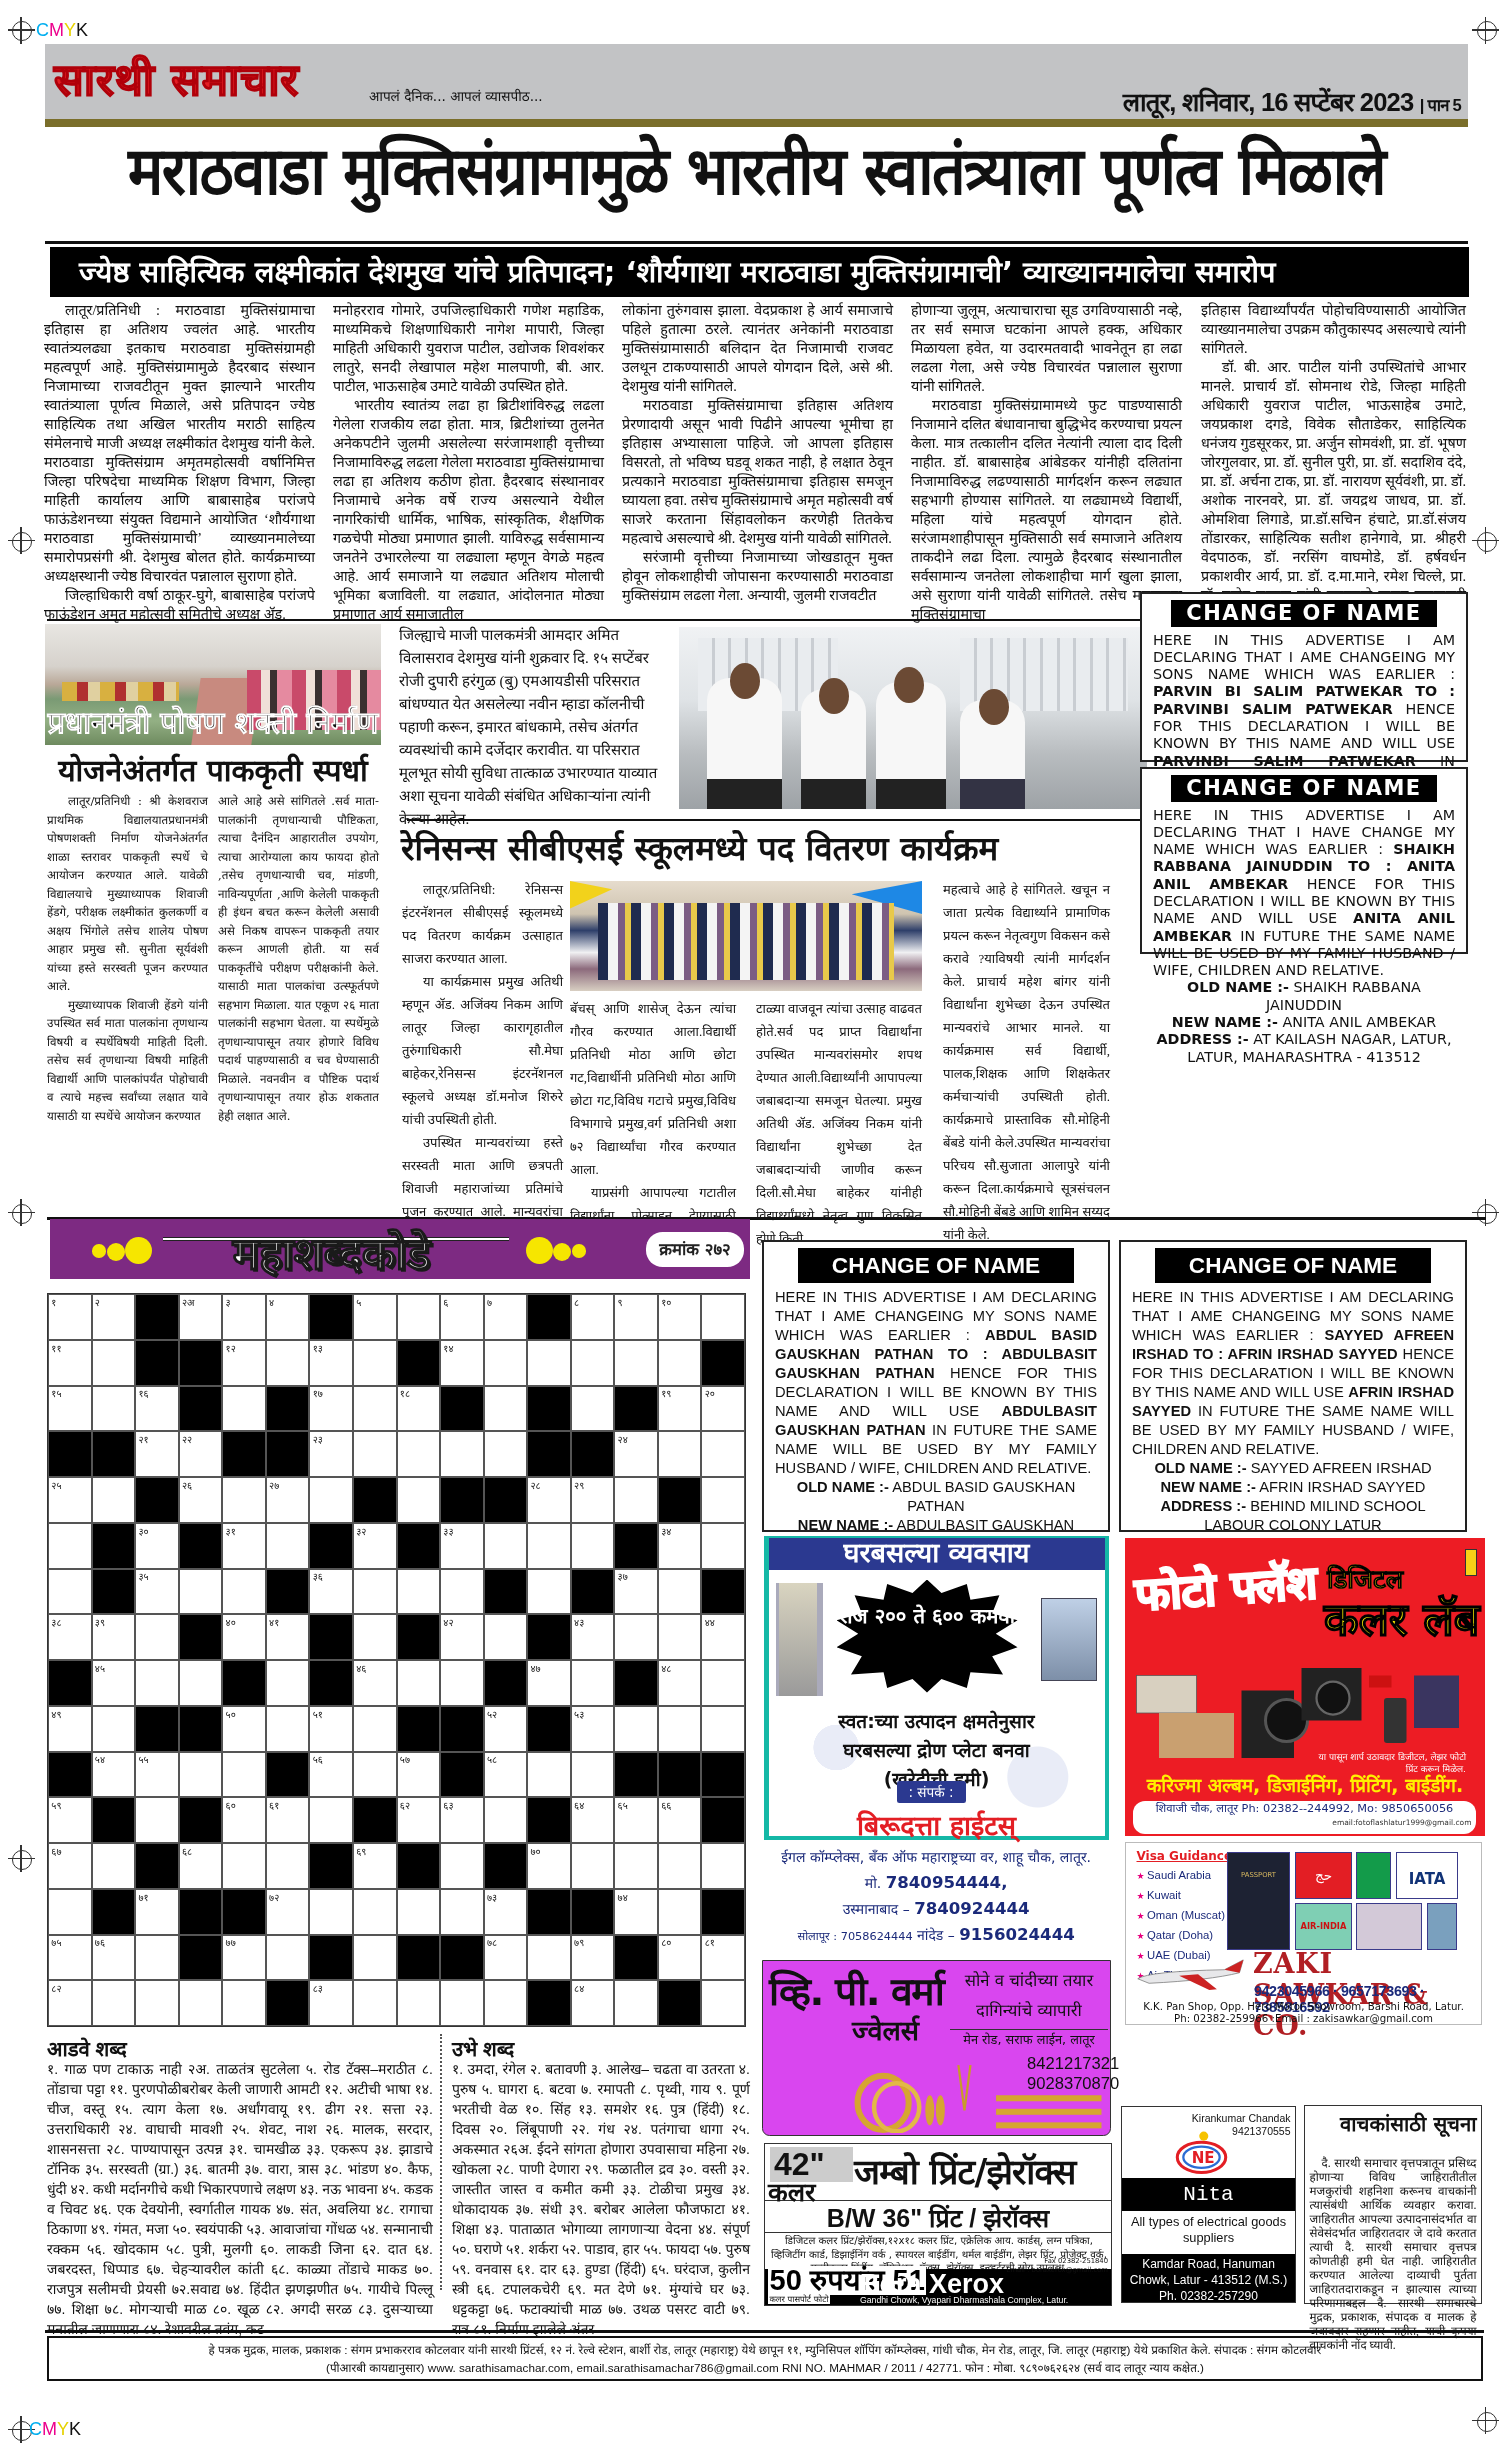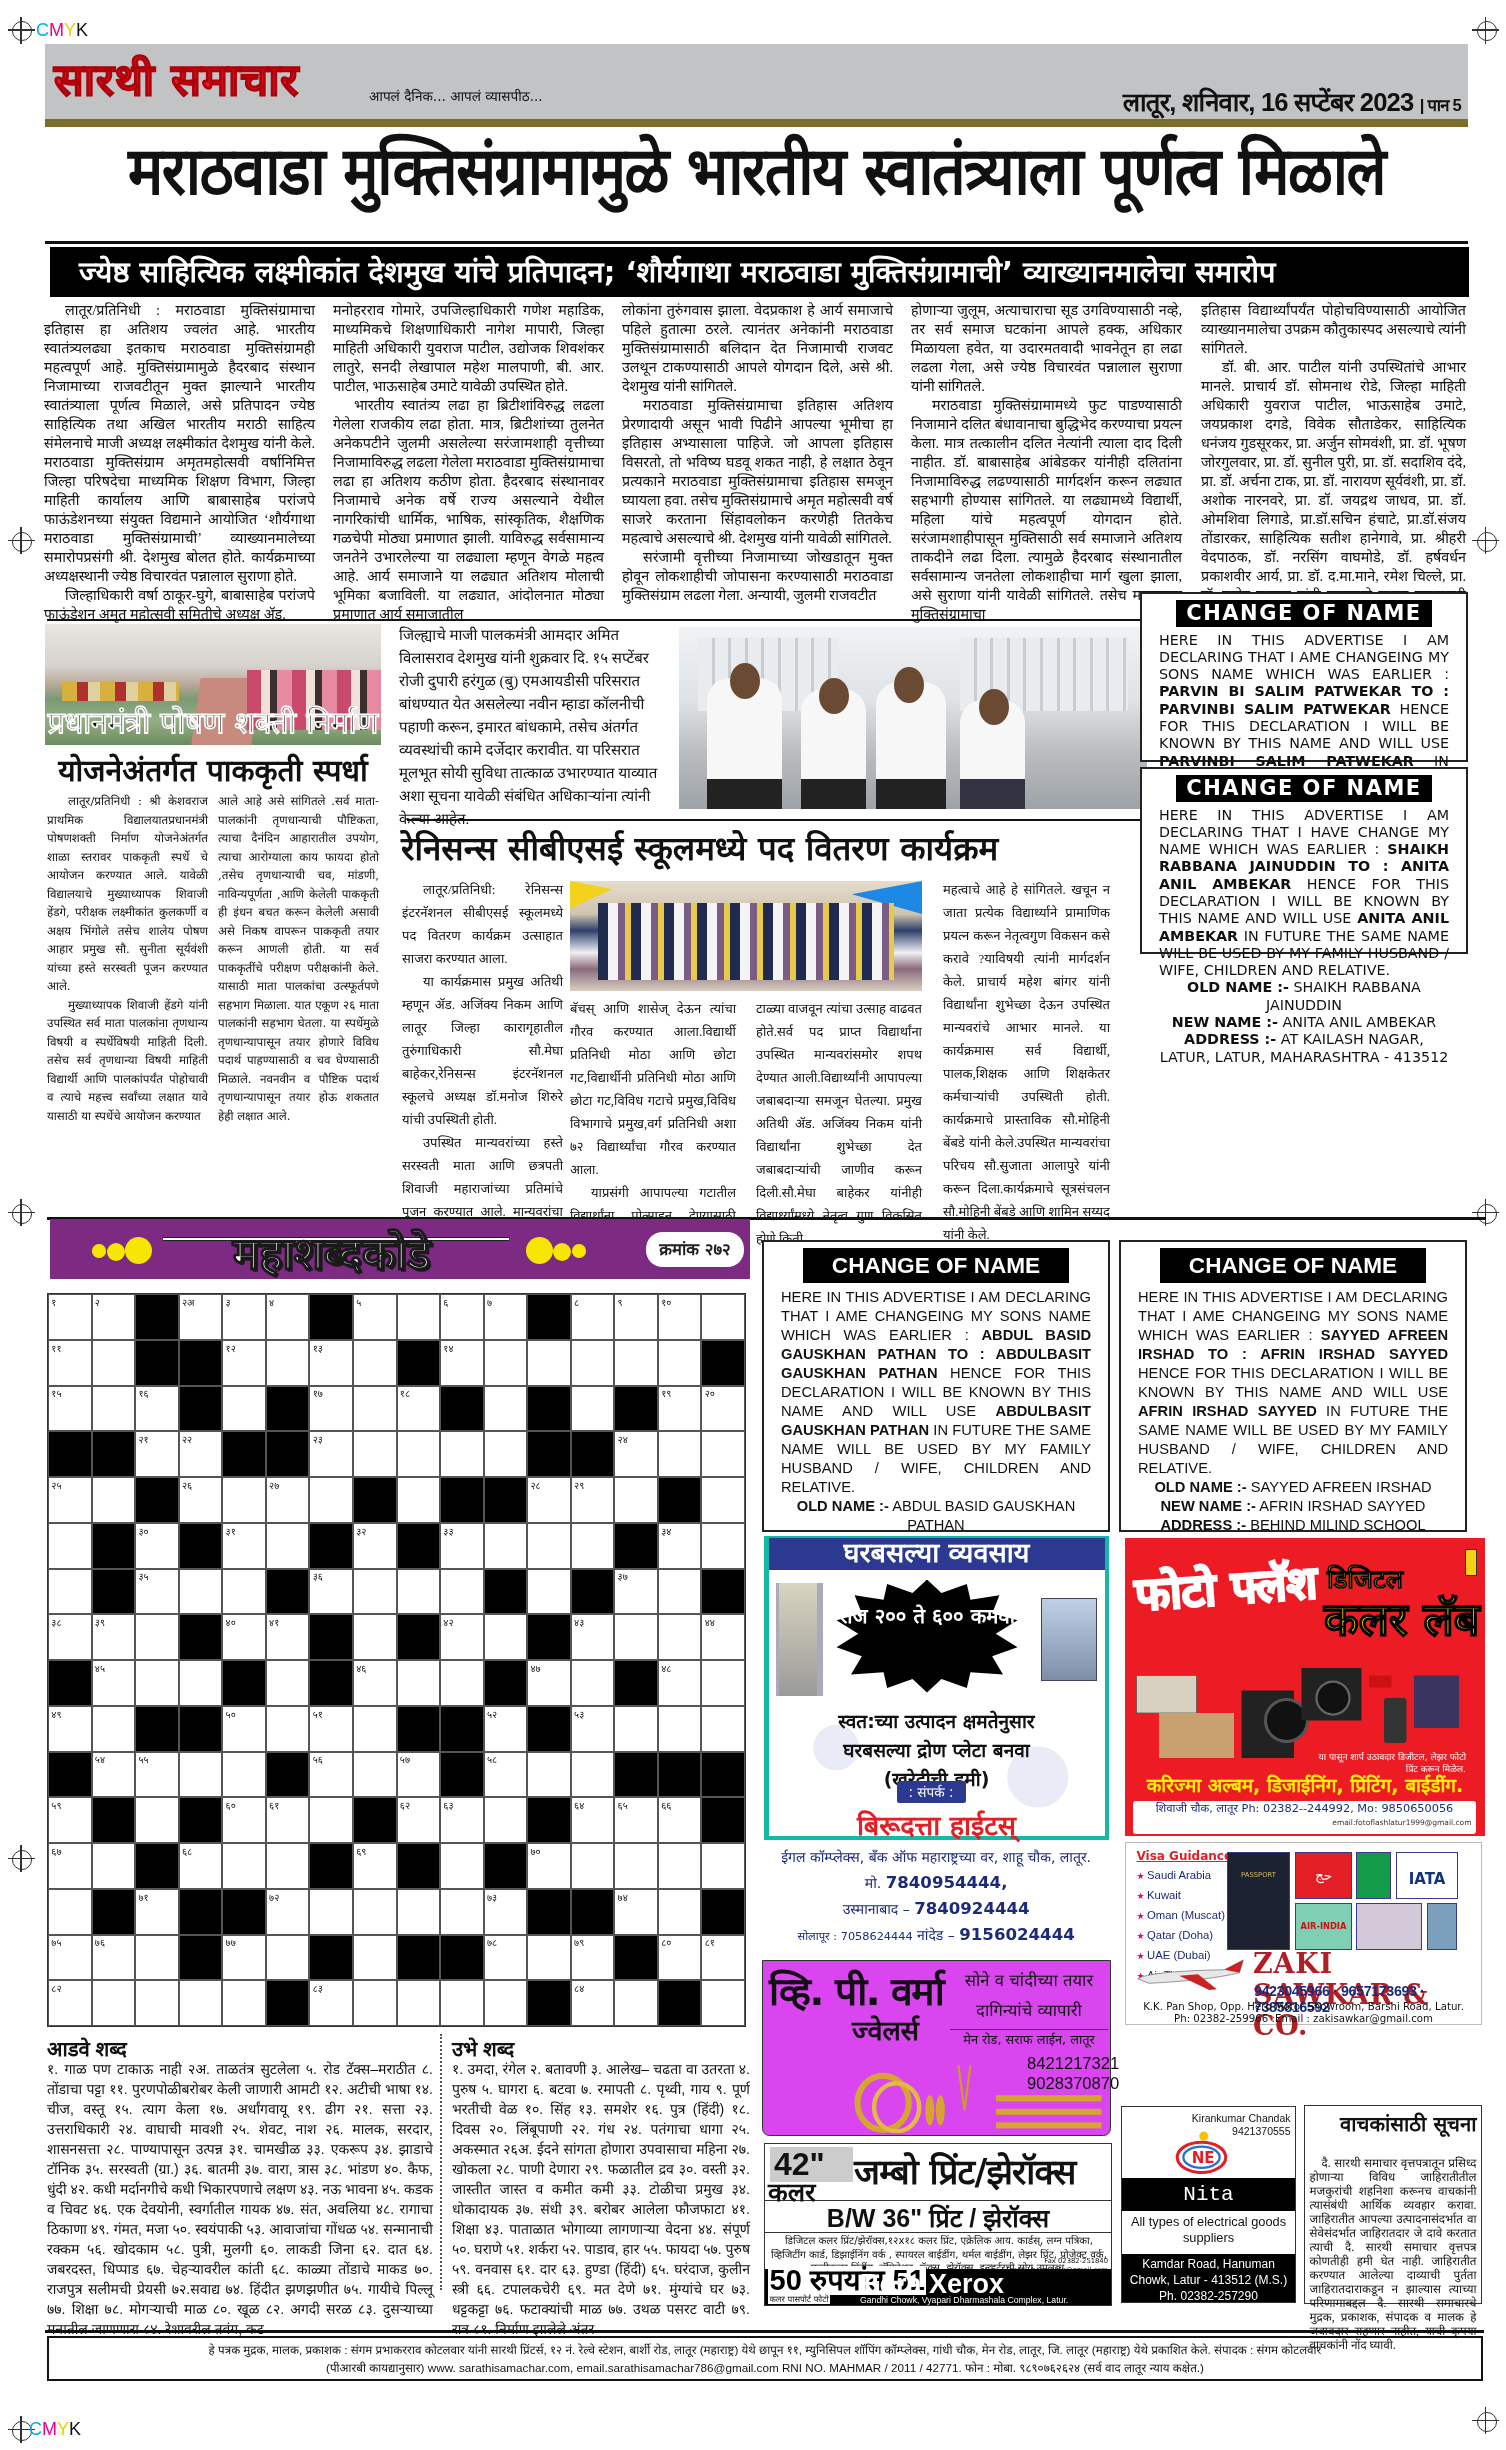--- a/index.html
+++ b/index.html
@@ -35,21 +35,21 @@
 .photo-hall .cap1{position:absolute;left:0;bottom:3px;width:100%;font-size:30px;font-weight:bold;color:#111;-webkit-text-stroke:0.8px #fff;white-space:nowrap;text-align:center}
 .photo-site{background:linear-gradient(180deg,#f0f2f4 0%,#dfe3e6 40%,#b8bcbf 70%,#9da2a6 100%)}
 .photo-site .bld{position:absolute;top:6%;height:40%;background:repeating-linear-gradient(90deg,#e9ecef 0 13.6px,#c9cdd2 13.6px 16.6px)}
 .photo-site .person{position:absolute;bottom:0;background:#f7f7f7;border-radius:22.6px 22.6px 0 0;box-shadow:inset 0 -30px 0 #222}
 .photo-site .head{position:absolute;width:30px;height:36px;border-radius:50%;background:#6b4a34}
 .photo-school{background:linear-gradient(180deg,#e6dccd 0%,#cfc4b0 30%,#2e3f6a 45%,#f0f0f2 65%,#8c6a7c 80%,#d8cfc2 100%)}
 .photo-school .flagy{position:absolute;left:0;top:0;width:12%;height:25%;background:#f2d21b;clip-path:polygon(0 0,100% 30%,0 100%)}
 .photo-school .flagb{position:absolute;right:0;top:0;width:20%;height:30%;background:#1e88e5;clip-path:polygon(0 40%,100% 0,100% 100%)}
 .photo-school .kids{position:absolute;left:8%;top:20%;width:84%;height:70%;background:repeating-linear-gradient(90deg,#1f2b4f 0 10.5px,#f4f4f4 10.5px 19.6px,#7b5c84 19.6px 27px,#e8c94a 27px 33px)}
 
-.con{position:absolute;border:2.3px solid #222;background:#fff;padding:6px 17px;font-family:"DejaVu Sans",sans-serif;font-size:14.3px;line-height:17.3px;color:#111}
+.con{position:absolute;border:2.3px solid #222;background:#fff;padding:6px 11px;font-family:"DejaVu Sans",sans-serif;font-size:14.3px;line-height:17.3px;color:#111}
 .con .ttl{background:#000;color:#fff;font-weight:bold;font-size:21px;text-align:center;margin:0 auto 4.5px;width:88%;line-height:27px;letter-spacing:1.5px}
 .con .body{text-align:justify}
 .con b{font-weight:bold}
 .con .kv{text-align:center}
 .con.narrow{font-family:"Liberation Sans",sans-serif;font-size:14.7px;line-height:19px}
 .con.narrow .ttl{font-family:"Liberation Sans",sans-serif;font-size:22.6px;letter-spacing:0;width:86%;line-height:35px}
 
 .mh-banner{left:50px;top:1219px;width:700px;height:60px;background:#7d2a82}
 .mh-dot{position:absolute;border-radius:50%;background:#f6e600}
 .mh-title{left:166px;top:1222px;width:331px;text-align:center;font-size:44px;font-weight:bold;color:#fff;-webkit-text-stroke:1.5px #1a1a1a;text-shadow:2.3px 2.3px 0 #1a1a1a}
@@ -76,21 +76,21 @@
 .ad-ghar .addr{position:absolute;left:3px;top:303px;width:98%;text-align:center;color:#1b2a7a;font-size:14px;line-height:26px}
 .ad-ghar .addr b{font-size:16.6px}
 .ad-foto{left:1125px;top:1538px;width:360px;height:298px;background:#ed1c24;border:2.3px solid #ed1c24}
 .ad-foto .t1{position:absolute;left:7.5px;top:22.6px;font-size:45px;font-weight:bold;color:#ed1c24;-webkit-text-stroke:2.3px #fff;line-height:51px;transform:rotate(-4deg)}
 .ad-foto .t2{position:absolute;left:200px;top:21px;font-size:25.6px;font-weight:bold;color:#ffef00;-webkit-text-stroke:0.8px #000}
 .ad-foto .t3{position:absolute;left:197px;top:53px;font-size:45px;font-weight:bold;color:#ffef00;-webkit-text-stroke:1.5px #000;line-height:54px}
 .ad-foto .nikon{position:absolute;right:6px;top:9px;width:12px;height:27px;background:#f7d117;border:0.8px solid #333}
 .ad-foto .gear{position:absolute;left:9px;top:128px;width:331px;height:90px}
 .ad-foto .small{position:absolute;left:188px;top:211px;width:151px;text-align:right;font-size:9px;color:#fff;line-height:12px}
 .ad-foto .t4{position:absolute;left:0;top:232px;width:100%;text-align:center;font-size:19px;font-weight:bold;color:#ffef00}
-.ad-foto .addr{position:absolute;left:6px;top:261px;width:343px;height:33px;background:#fff;border-radius:3px;text-align:center;color:#1b2a7a;font-size:11.3px;line-height:16.6px}
+.ad-foto .addr{position:absolute;left:6px;top:261px;width:343px;height:33px;background:#fff;border-radius:12px;text-align:center;color:#1b2a7a;font-size:11.3px;line-height:16.6px}
 .ad-foto .addr .em{display:block;text-align:right;font-size:7.5px;color:#333;padding-right:4.5px;line-height:10.5px}
 .ad-zaki{left:1125px;top:1842px;width:357px;height:183px;border:0.8px solid #bbb;background:#fff}
 .ad-zaki .vg{position:absolute;left:10.5px;top:6px;font-size:12px;font-weight:bold;color:#e31e24;text-decoration:underline}
 .ad-zaki ul{position:absolute;left:10.5px;top:22.6px;list-style:none;font-size:11.3px;color:#1b2a7a;line-height:19px;font-family:"Liberation Sans",sans-serif}
 .ad-zaki ul li:before{content:"★ ";color:#e6007e;font-size:9px}
 .ad-zaki .im{position:absolute;border:1.5px solid #3a3a8a}
 .ad-zaki .logo2{position:absolute;left:127px;top:105px;font-family:"DejaVu Serif",serif;font-size:27px;font-weight:bold;color:#b11f24;letter-spacing:0.8px}
 .ad-zaki .ph{position:absolute;left:128px;top:140px;font-size:14.3px;font-weight:bold;color:#1b2a7a;font-family:"Liberation Sans",sans-serif;letter-spacing:-0.4px}
 .ad-zaki .ad{position:absolute;left:0;top:158px;width:100%;text-align:center;font-size:10.2px;line-height:12px;color:#111}
 .plane{position:absolute;left:7.5px;top:113px;width:113px;height:38px}

